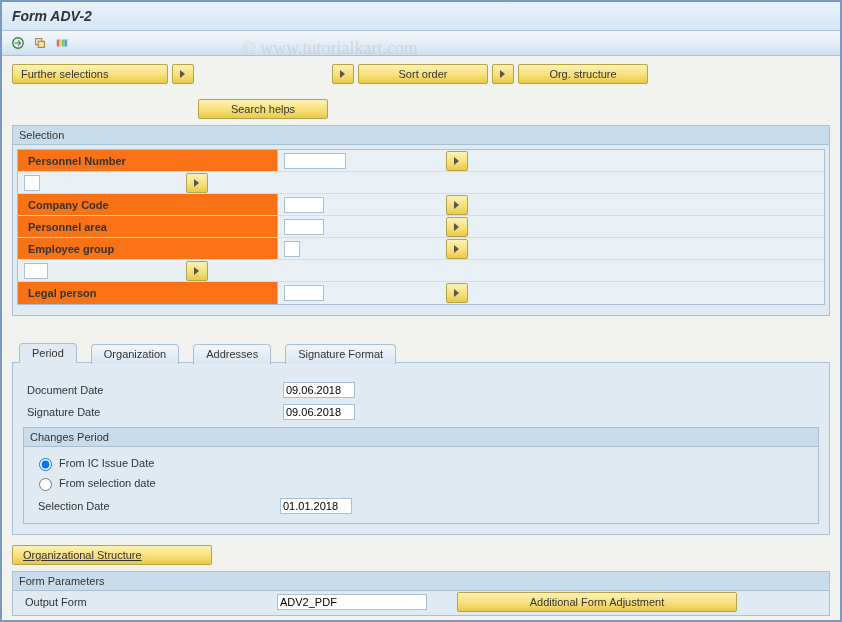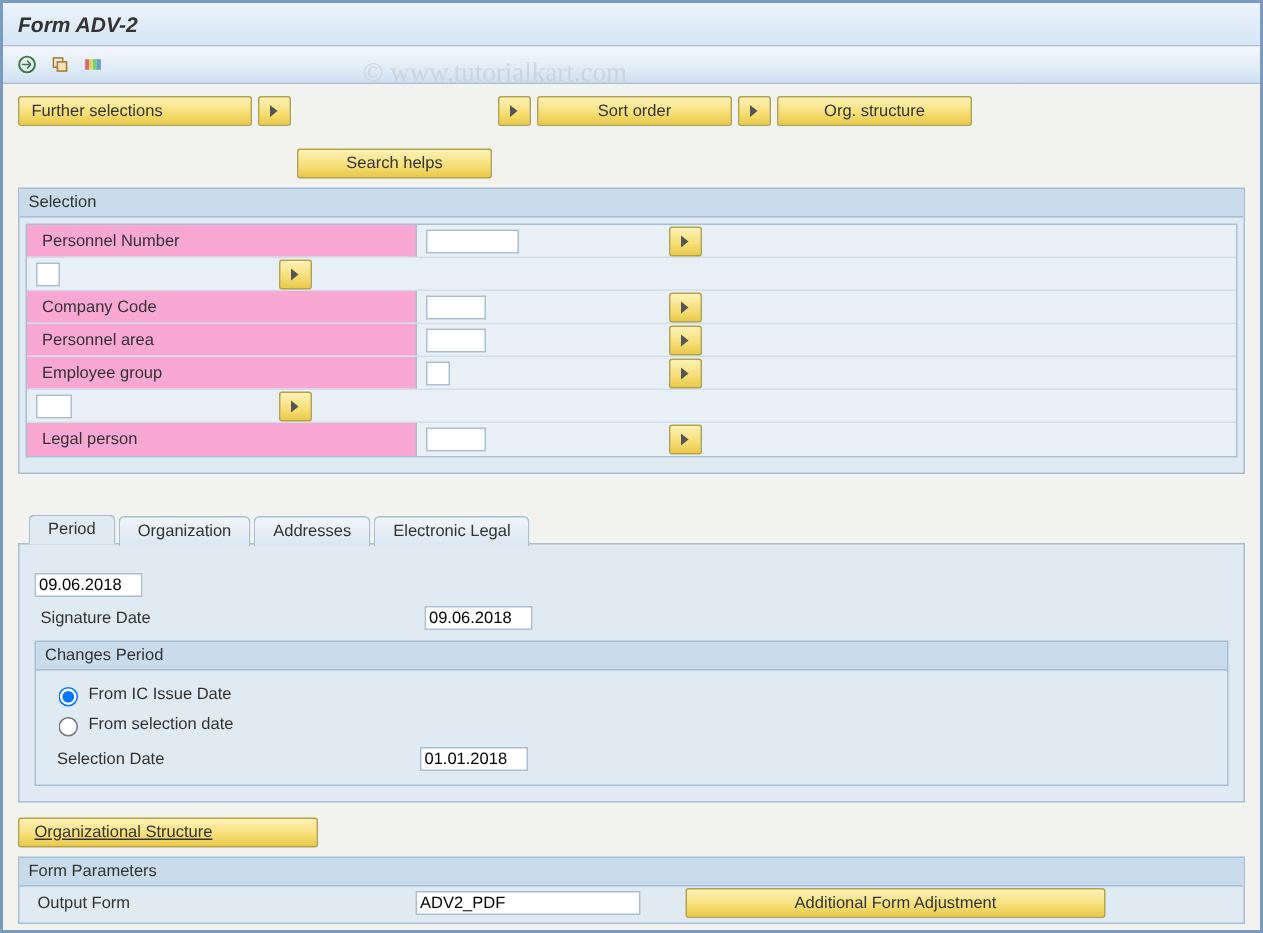--- a/index.html
+++ b/index.html
@@ -101,25 +101,26 @@
   .field-row {
     display: flex;
     align-items: center;
     border-bottom: 1px solid #cfdfec;
     height: 22px;
   }
   .field-row:last-child { border-bottom: none; }
   .field-label {
     width: 260px;
     padding-left: 10px;
-    background: #f9a8d4;
+    background: #f97316;
     height: 100%;
     display: flex;
     align-items: center;
     border-right: 1px solid #a8bfd4;
+    font-weight: bold;
   }
   .field-input-cell {
     padding-left: 6px;
     display: flex;
     align-items: center;
     flex: 1;
   }
   .sap-input {
     border: 1px solid #a8bfd4;
     background: #fff;
@@ -135,21 +136,21 @@
     border: 1px solid #a8bfd4;
     background: #dfeaf2;
     padding: 16px 10px 10px 10px;
     position: relative;
   }
   .tab-row {
     position: absolute;
     top: -20px;
     left: 6px;
     display: flex;
-    gap: 0;
+    gap: 12px;
   }
   .tab {
     background: linear-gradient(to bottom, #f2f6fa, #d9e6f1);
     border: 1px solid #a8bfd4;
     border-bottom: none;
     padding: 3px 12px;
     font-size: 11px;
     border-radius: 4px 4px 0 0;
     margin-right: 2px;
     cursor: pointer;
@@ -325,24 +326,25 @@
     </div>
   </div>
 
   <div style="height:20px"></div>
 
   <div class="tab-container">
     <div class="tab-row">
       <div class="tab active">Period</div>
       <div class="tab">Organization</div>
       <div class="tab">Addresses</div>
-      <div class="tab">Electronic Legal</div>
+      <div class="tab">Signature Format</div>
     </div>
 
     <div class="plain-field-row">
+      <div class="lbl">Document Date</div>
       <input class="sap-input" style="width: 72px;" value="09.06.2018">
     </div>
     <div class="plain-field-row">
       <div class="lbl">Signature Date</div>
       <input class="sap-input" style="width: 72px;" value="09.06.2018">
     </div>
 
     <div class="inner-group">
       <div class="inner-group-title">Changes Period</div>
       <div class="inner-group-body">

